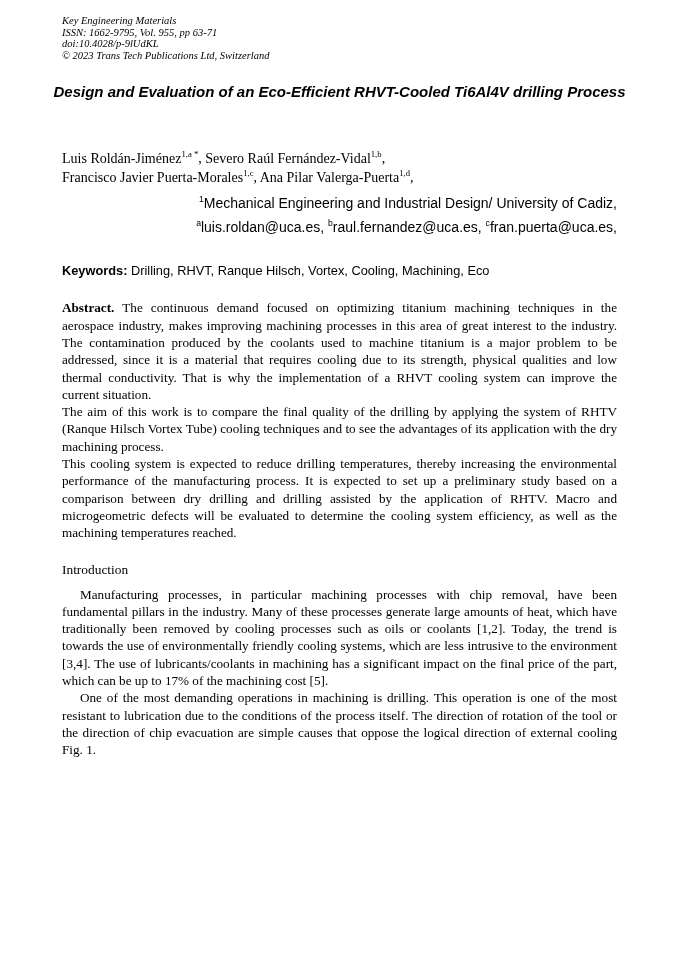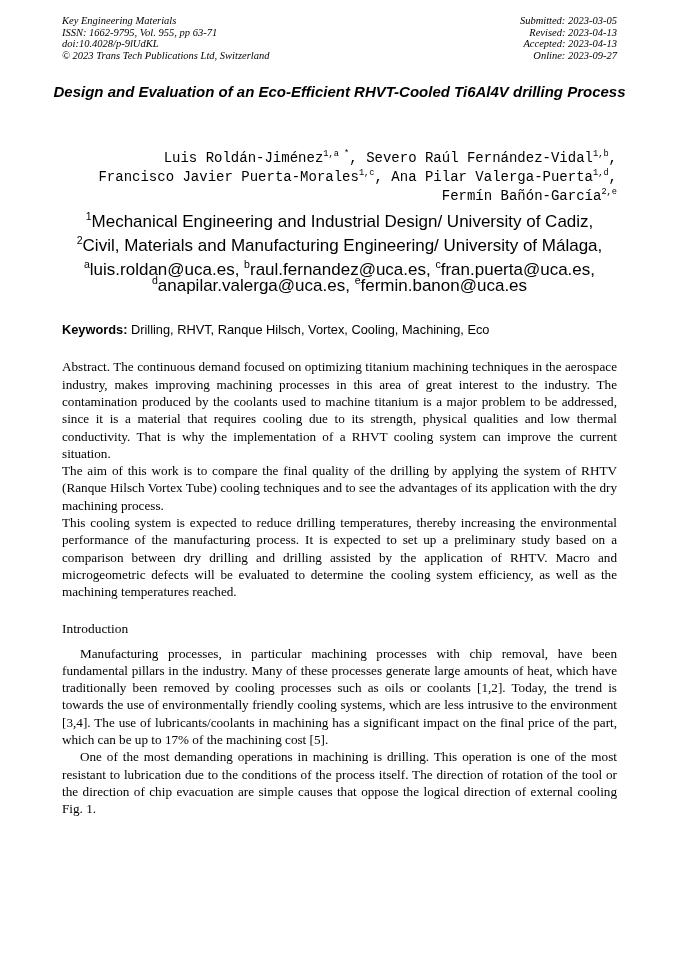--- a/index.html
+++ b/index.html
@@ -25,31 +25,31 @@
   .paper-title {
     font-family: "Liberation Sans", sans-serif;
     font-weight: bold;
     font-size: 15px;
     line-height: 18px;
     text-align: center;
     margin: 22px -12px 4px -12px;
     font-style: italic;
   }
   .authors {
-    font-family: Liberation Mono, monospace;
+    font-family: Liberation Serif, serif;
     font-size: 14px;
     line-height: 19px;
-    text-align: right;
+    text-align: left;
     margin-top: 48px;
   }
   .affil-group, .email-group {
     font-family: "Liberation Sans", sans-serif;
-    font-size: 17px;
+    font-size: 14px;
     line-height: 16px;
-    text-align: center;
+    text-align: right;
     margin-top: 8px;
   }
   sup {
     font-size: 0.62em;
     line-height: 0;
     vertical-align: super;
   }
   .keywords-line {
     font-family: "Liberation Sans", sans-serif;
     font-size: 12.8px;
@@ -58,67 +58,58 @@
     text-align: left;
   }
   .keywords-line b { font-weight: bold; }
   .abstract-block { margin-top: 20px; }
   .body-par {
     font-family: "Liberation Serif", serif;
     font-size: 13.2px;
     line-height: 17.3px;
     text-align: justify;
   }
-  .body-par b { font-weight: normal; }
+  .body-par b { font-weight: bold; }
   .section-heading {
     font-family: "Liberation Serif", serif;
     font-weight: normal;
     font-size: 13.4px;
     margin-top: 20px;
   }
   .intro-pars { margin-top: 8px; }
   .intro-pars .body-par { text-indent: 18px; }
 </style>
 </head>
 <body>
 
 <div class="page-header">
   <div class="header-left">
       <div>Key Engineering Materials</div>
       <div>ISSN: 1662-9795, Vol. 955, pp 63-71</div>
       <div>doi:10.4028/p-9lUdKL</div>
       <div>© 2023 Trans Tech Publications Ltd, Switzerland</div>
     </div>
-  <div class="header-right">
-      <div>Submitted: 2023-03-05</div>
-      <div>Revised: 2023-04-13</div>
-      <div>Accepted: 2023-04-13</div>
-      <div>Online: 2023-09-27</div>
-    </div>
 </div>
 
 <h1 class="paper-title">Design and Evaluation of an Eco-Efficient RHVT-Cooled Ti6Al4V drilling Process</h1>
 
 <div class="authors">
     <div>Luis Roldán-Jiménez<sup>1,a *</sup>, Severo Raúl Fernández-Vidal<sup>1,b</sup>,</div>
     <div>Francisco Javier Puerta-Morales<sup>1,c</sup>, Ana Pilar Valerga-Puerta<sup>1,d</sup>,</div>
-    <div>Fermín Bañón-García<sup>2,e</sup></div>
   </div>
 
 <div class="affil-group">
     <div><sup>1</sup>Mechanical Engineering and Industrial Design/ University of Cadiz,</div>
   </div>
 
 <div class="affil-group">
-    <div><sup>2</sup>Civil, Materials and Manufacturing Engineering/ University of Málaga,</div>
   </div>
 
 <div class="email-group">
     <div><sup>a</sup>luis.roldan@uca.es, <sup>b</sup>raul.fernandez@uca.es, <sup>c</sup>fran.puerta@uca.es,</div>
-    <div><sup>d</sup>anapilar.valerga@uca.es, <sup>e</sup>fermin.banon@uca.es</div>
   </div>
 
 <p class="keywords-line"><b>Keywords:</b><span> Drilling, RHVT, Ranque Hilsch, Vortex, Cooling, Machining, Eco</span></p>
 
 <div class="abstract-block">
   <p class="body-par"><b>Abstract.</b><span> The continuous demand focused on optimizing titanium machining techniques in the aerospace industry, makes improving machining processes in this area of great interest to the industry. The contamination produced by the coolants used to machine titanium is a major problem to be addressed, since it is a material that requires cooling due to its strength, physical qualities and low thermal conductivity. That is why the implementation of a RHVT cooling system can improve the current situation.</span></p>
   <div>
       <p class="body-par">The aim of this work is to compare the final quality of the drilling by applying the system of RHTV (Ranque Hilsch Vortex Tube) cooling techniques and to see the advantages of its application with the dry machining process.</p>
       <p class="body-par">This cooling system is expected to reduce drilling temperatures, thereby increasing the environmental performance of the manufacturing process. It is expected to set up a preliminary study based on a comparison between dry drilling and drilling assisted by the application of RHTV. Macro and microgeometric defects will be evaluated to determine the cooling system efficiency, as well as the machining temperatures reached.</p>
     </div>

